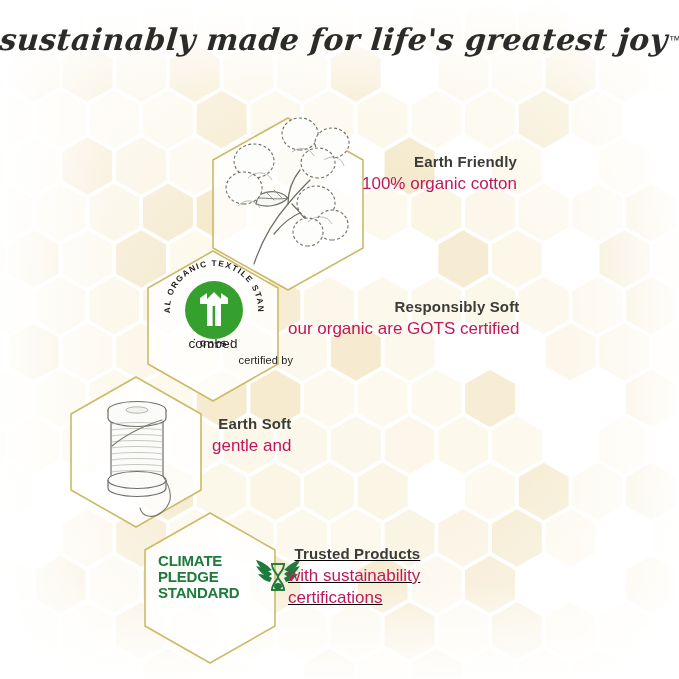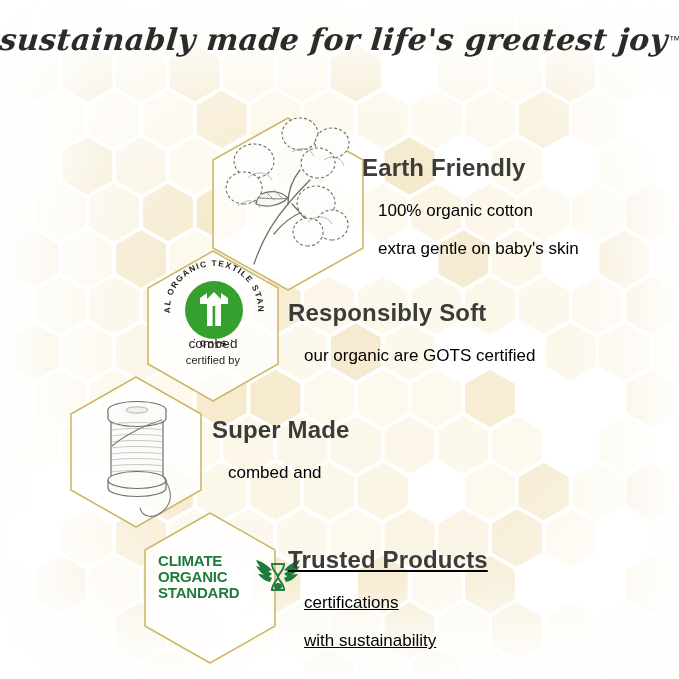--- a/index.html
+++ b/index.html
@@ -75,34 +75,35 @@
   }
   .hexbox svg {
     display: block;
     overflow: visible;
   }
 
   .ftext { position: absolute; z-index: 6; }
   .ftitle {
     font-family: "Liberation Sans", sans-serif;
     font-weight: 700;
-    font-size: 24px;
+    font-size: 15px;
     color: #3b3b38;
     letter-spacing: 0.15px;
     line-height: 1.32;
     margin: 0 0 1px 0;
     white-space: nowrap;
+    text-align: right;
   }
   .fline {
     font-family: "Liberation Sans", sans-serif;
     font-weight: 400;
     font-size: 17px;
-    color: #000000;
+    color: #be185d;
     line-height: 1.33;
-    margin: 16px;
+    margin: 0;
     white-space: nowrap;
   }
 
   
   .gots-caption {
     position: absolute;
     width: 160px;
     text-align: center;
     z-index: 6;
     font-family: "Liberation Sans", sans-serif;
@@ -112,20 +113,21 @@
     color: #232321;
     margin: 0 0 3px 0;
     letter-spacing: 0.2px;
   }
   .gots-sub {
     font-size: 11px;
     color: #232321;
     margin: 0;
     line-height: 1.25;
     letter-spacing: 0.1px;
+    text-align: right;
   }
 
   
   .cpf { position: absolute; z-index: 6; display: flex; align-items: center; gap: 16px; }
   .cpf-words {
     font-family: "Liberation Sans", sans-serif;
     font-weight: 700;
     font-size: 15px;
     line-height: 1.08;
     color: #1f7a3d;
@@ -378,21 +380,20 @@
         <path d="M128,48 C136,42 146,46 148,54"></path>
         <path d="M52,66 C60,58 72,60 76,68"></path>
         <path d="M42,94 C50,86 60,88 64,96"></path>
         <path d="M112,110 C120,102 132,104 136,112"></path>
       </g>
     </svg>
   </div>
   <div class="ftext" style="left:362px; top:152px;">
     <p class="ftitle">Earth Friendly</p>
     <p class="fline">100% organic cotton</p>
-    <p class="fline">extra gentle on baby's skin</p>
   </div>
 
   <div class="hexbox" style="left:133px; top:246px;">
     <svg width="160" height="160" viewBox="0 0 160 160">
       <polygon points="80,5 145,42 145,118 80,155 15,118 15,42" fill="#ffffff" fill-opacity="0.82" stroke="#cdb967" stroke-width="1.6" stroke-linejoin="round"></polygon>
     </svg>
   </div>
   <div class="hexbox" style="left:152px; top:254px;">
     <svg width="124" height="104" viewBox="0 0 124 104">
       <defs>
@@ -455,33 +456,33 @@
       </g>
 
       <g stroke="#7a7a74" stroke-width="1.1" fill="none" stroke-linecap="round">
         <path d="M56,74 C70,62 92,52 106,48"></path>
         <path d="M107,104 C116,118 118,130 106,140 C96,148 86,144 84,136"></path>
       </g>
       <ellipse cx="81" cy="38" rx="11" ry="3.2" fill="#f1f1ee" stroke="#9a9a93" stroke-width="0.7"></ellipse>
     </svg>
   </div>
   <div class="ftext" style="left:212px; top:414px;">
-    <p class="ftitle">Super Made</p>
-    <p class="fline">combed and</p>
+    <p class="ftitle">Earth Soft</p>
+    <p class="fline">gentle and</p>
   </div>
 
   <div class="hexbox" style="left:130px; top:508px;">
     <svg width="160" height="160" viewBox="0 0 160 160">
       <polygon points="80,5 145,42 145,118 80,155 15,118 15,42" fill="#ffffff" fill-opacity="0.82" stroke="#cdb967" stroke-width="1.6" stroke-linejoin="round"></polygon>
     </svg>
   </div>
   <div class="cpf" style="left:158px; top:553px;">
     <div class="cpf-words">
       <div>CLIMATE</div>
-      <div>ORGANIC</div>
+      <div>PLEDGE</div>
       <div>STANDARD</div>
     </div>
     <svg width="46" height="42" viewBox="0 0 46 42">
       <g fill="#1f7a3d">
 
         <path d="M17,14 C11,8 6,5 1,4 C3,9 6,13 11,16 Z"></path>
         <path d="M17,18 C11,13 6,11 1,10 C4,15 8,19 13,21 Z"></path>
         <path d="M17,22 C12,19 8,18 3,18 C6,22 10,25 15,26 Z"></path>
 
         <path d="M29,14 C35,8 40,5 45,4 C43,9 40,13 35,16 Z"></path>
@@ -493,17 +494,17 @@
         <path d="M17,8 C17,15 23,18 23,21 C23,24 17,27 17,34"></path>
         <path d="M29,8 C29,15 23,18 23,21 C23,24 29,27 29,34"></path>
         <path d="M16,8 L30,8"></path>
         <path d="M16,34 L30,34"></path>
       </g>
       <path d="M19,30 C19,26 27,26 27,30 C27,32.5 24,34 23,34 C22,34 19,32.5 19,30 Z" fill="#1f7a3d"></path>
     </svg>
   </div>
   <div class="ftext" style="left:288px; top:544px;text-decoration:underline;">
     <p class="ftitle">Trusted Products</p>
+    <p class="fline">with sustainability</p>
     <p class="fline">certifications</p>
-    <p class="fline">with sustainability</p>
   </div>
 
 </div>
 
 </body></html>

